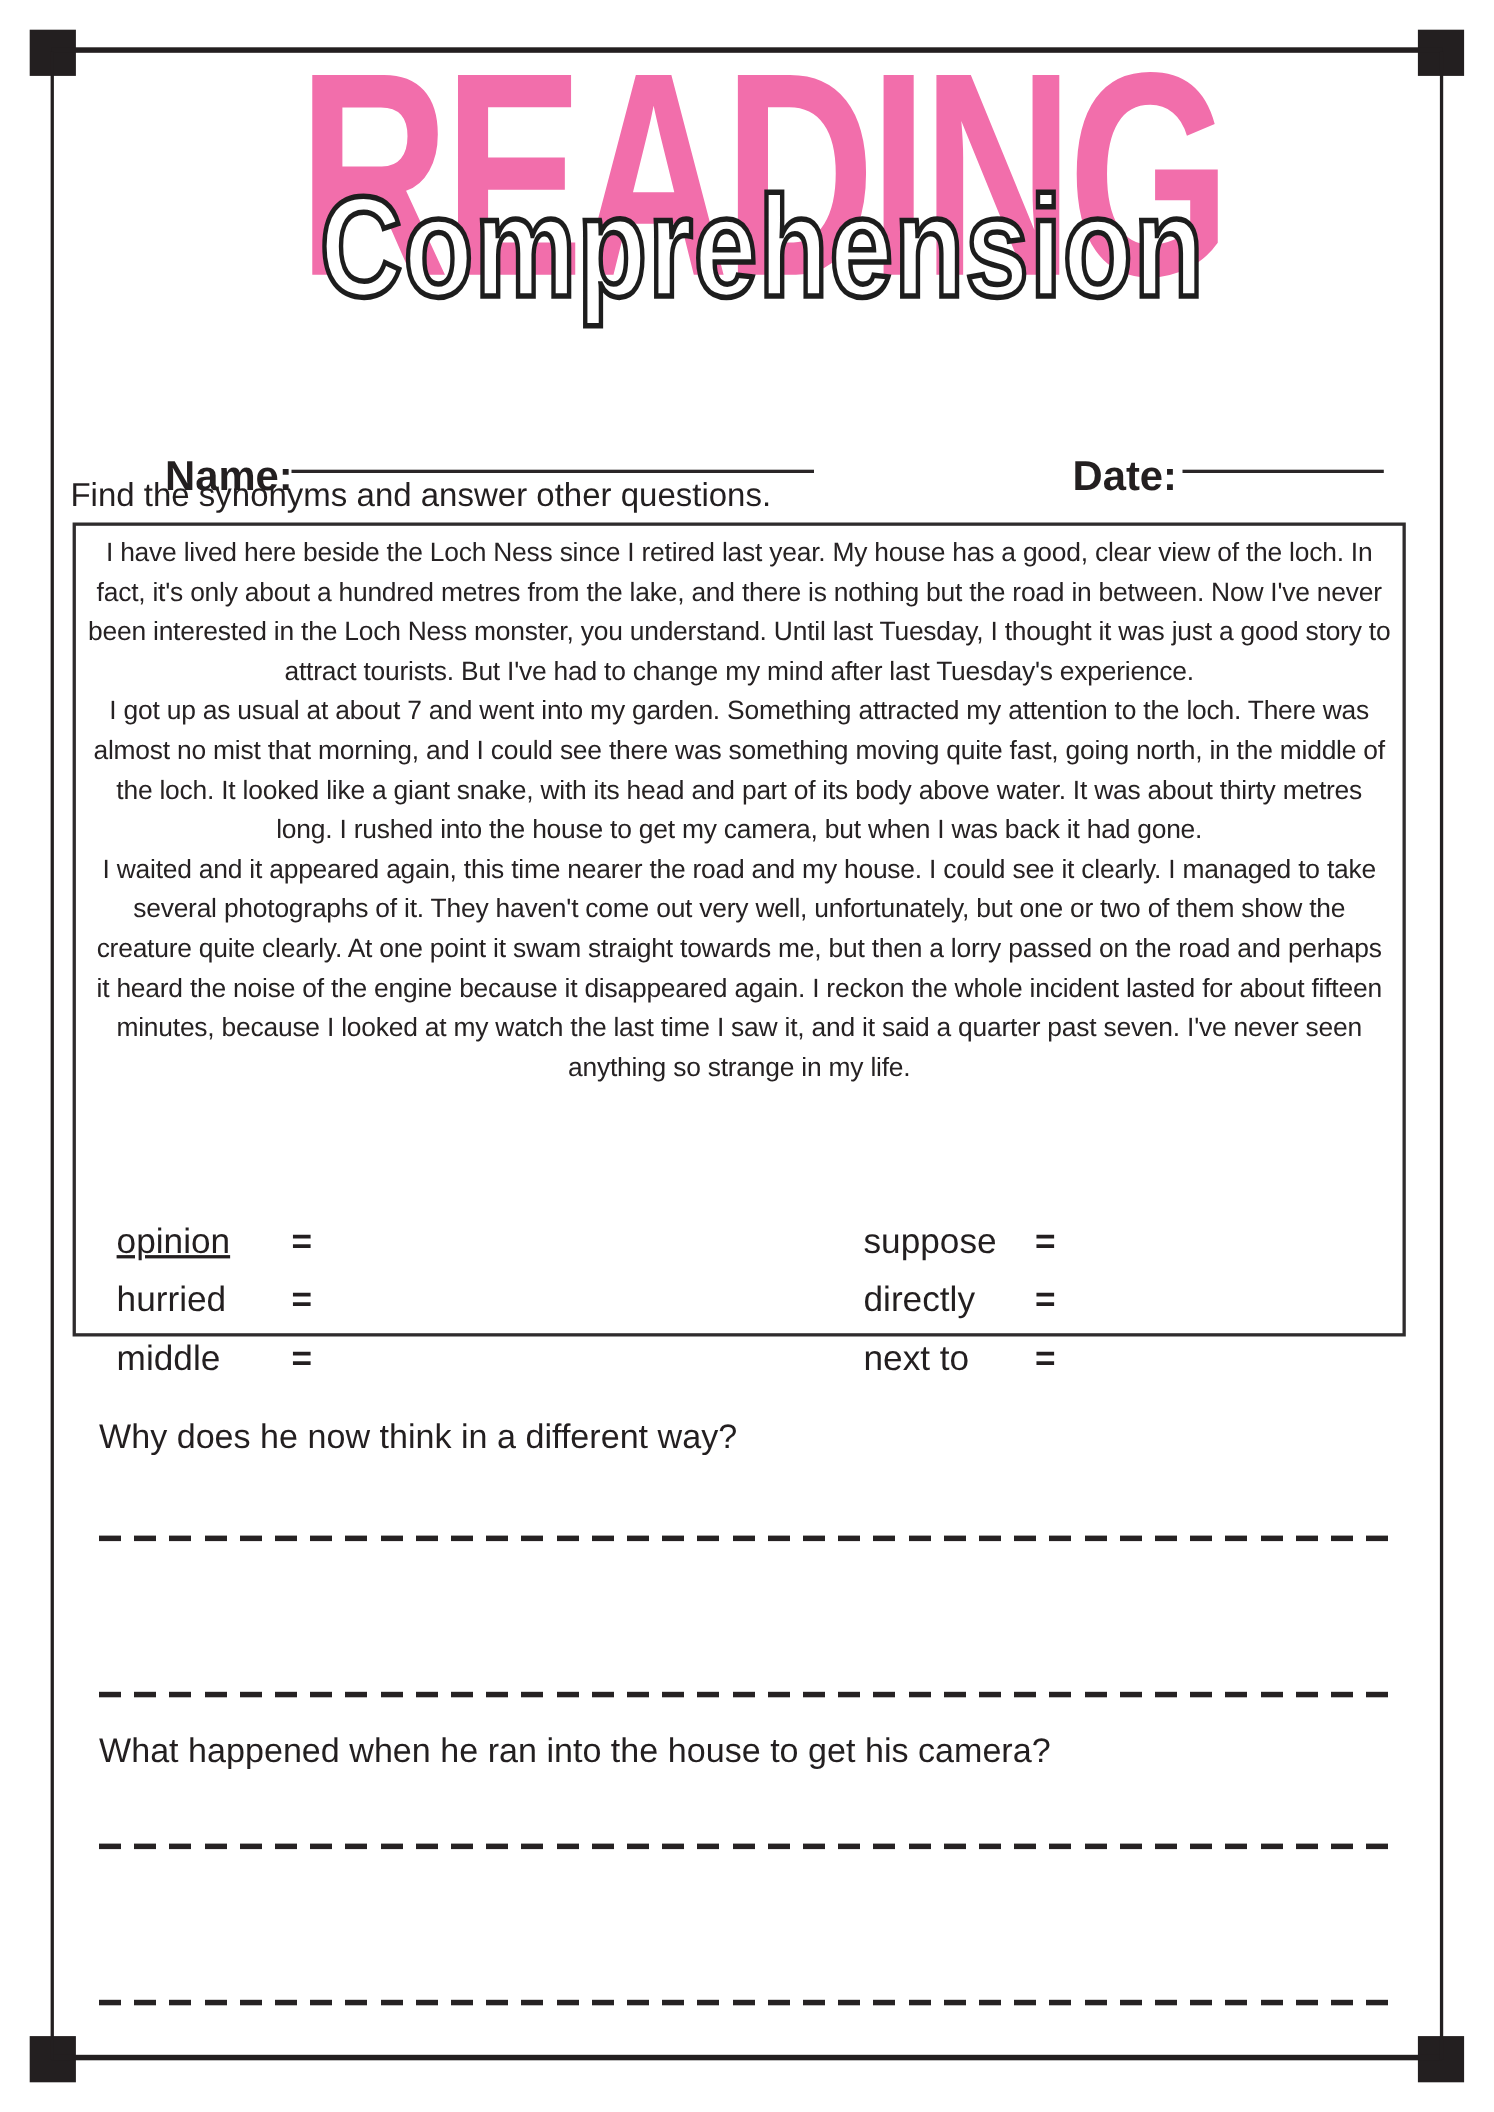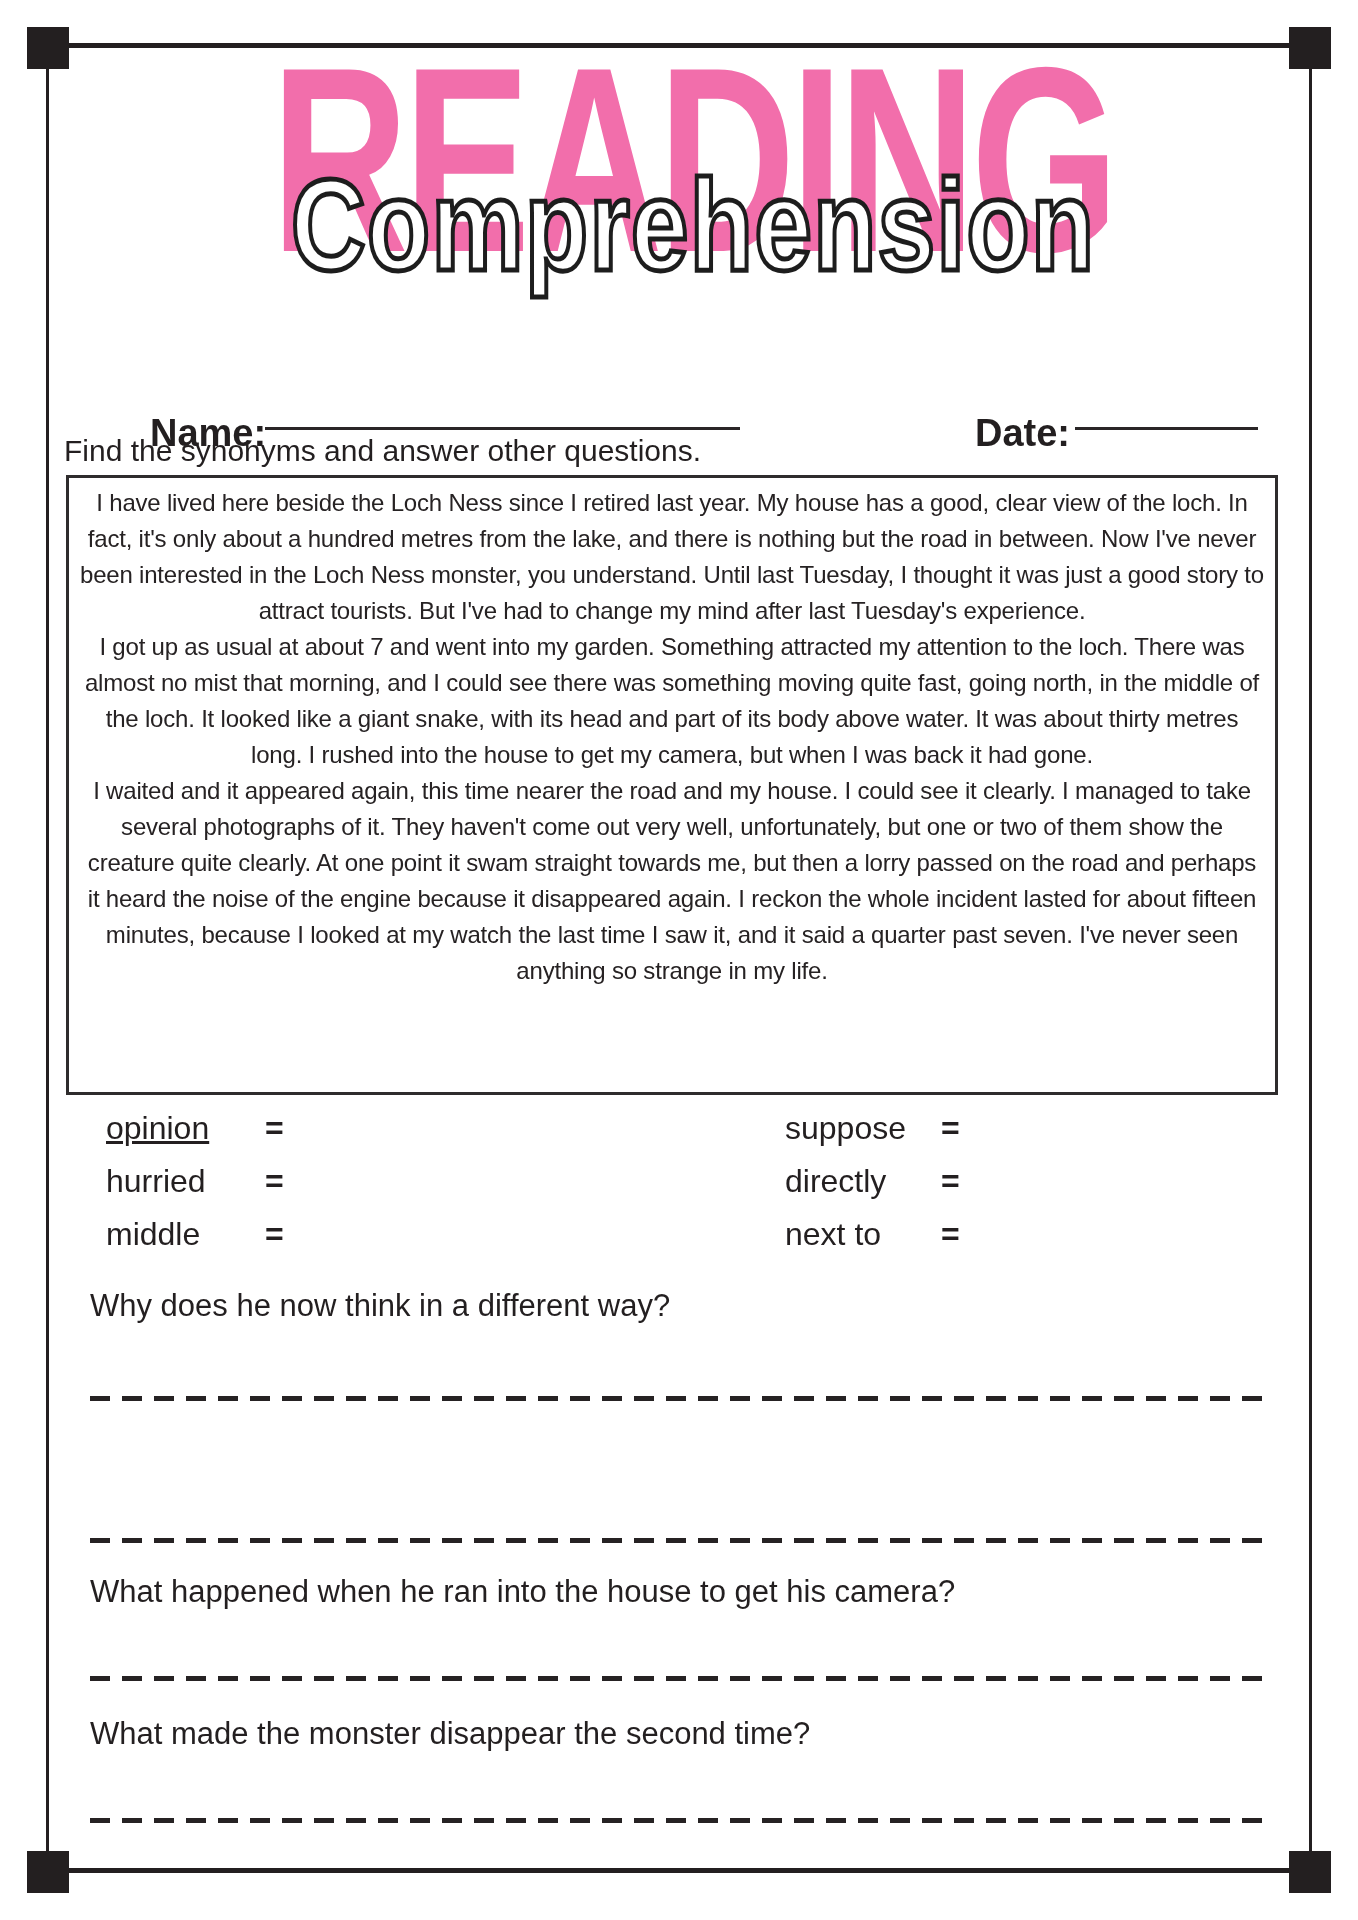--- a/index.html
+++ b/index.html
@@ -24,21 +24,21 @@
       color:#ffffff;-webkit-text-stroke:4px #1d1d1d;
       transform:scaleY(1.25);transform-origin:top center;line-height:1;}
 
   
   .label{position:absolute;font-weight:700;font-size:38px;margin-top:29px;}
   .writeline{position:absolute;height:3px;background:#2a2627;}
 
   .instruction{position:absolute;left:64px;right:48px;top:434px;text-align:left;font-size:30px;}
 
   
-  .passage-box{position:absolute;left:66px;top:475px;width:1212px;height:620px;
+  .passage-box{position:absolute;left:66px;top:475px;width:1212px;height:740px;
       border:3px solid #2f2c2d;box-sizing:border-box;padding:7px 10px 0 10px;}
   .passage-box p{margin:0;text-align:center;font-size:24px;line-height:36px;letter-spacing:-0.2px;color:#262223;}
 
   
   .syn-word{position:absolute;font-size:32px;}
   .syn-eq{position:absolute;font-size:32px;font-weight:700;}
 
   
   .q-row{position:absolute;left:90px;right:96px;display:flex;flex-direction:column;}
   .q-text{white-space:nowrap;font-size:31px;}
@@ -104,16 +104,15 @@
 </div>
 <div class="ans-line dash" style="top:1538px;"></div>
 
 <div class="q-row" style="top:1574px;">
   <span class="q-text">What happened when he ran into the house to get his camera?</span>
   <span class="q-fill dash"></span>
 </div>
 <div class="ans-line dash" style="top:1676px;"></div>
 
 <div class="q-row" style="top:1716px;">
-  <span class="q-text">What made the monster disappear the second time?</span>
   <span class="q-fill dash"></span>
 </div>
 <div class="ans-line dash" style="top:1818px;"></div>
 
 </body></html>

